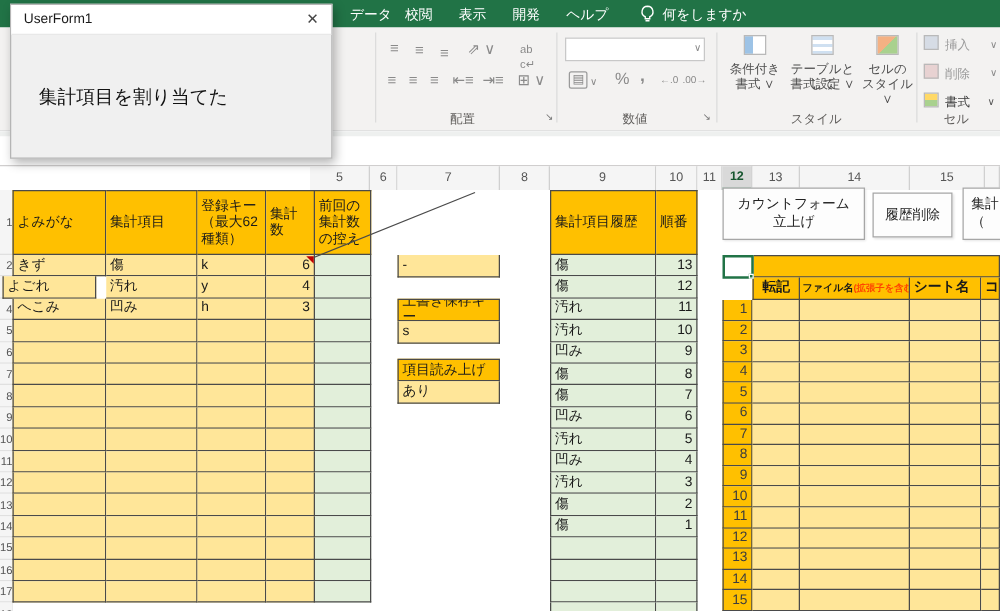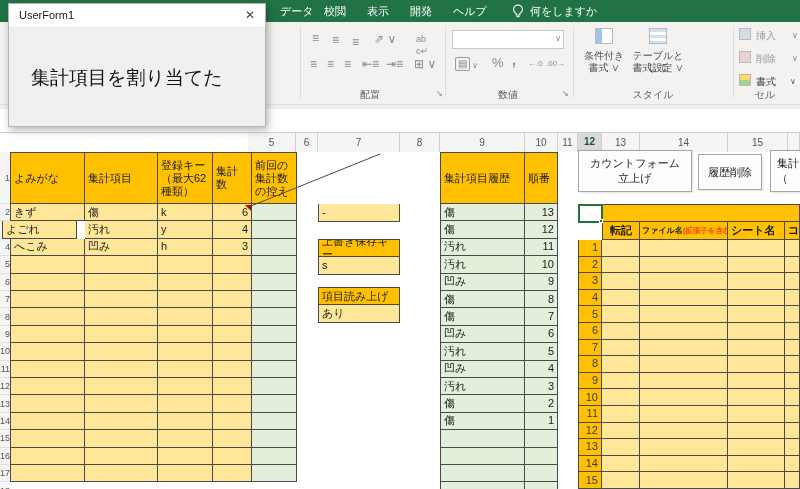--- a/index.html
+++ b/index.html
@@ -96,20 +96,25 @@
 
   <div class="stybtn" style="left:580px;width:48px">
     <div class="styicon" style="left:15px;top:0;background:linear-gradient(90deg,#9dc3e6 40%,#fff 40%)"></div>
     <div class="abs" style="top:22px;width:48px">条件付き</div>
     <div class="abs" style="top:34px;width:48px">書式 ∨</div>
   </div>
   <div class="stybtn" style="left:630px;width:56px">
     <div class="styicon" style="left:19px;top:0;background:repeating-linear-gradient(#cfe0f1 0 3px,#fff 3px 6px)"></div>
     <div class="abs" style="top:22px;width:56px">テーブルとして</div>
     <div class="abs" style="top:34px;width:56px">書式設定 ∨</div>
+  </div>
+  <div class="stybtn" style="left:688px;width:44px">
+    <div class="styicon" style="left:13px;top:0;background:linear-gradient(135deg,#f4b183 50%,#a9d18e 50%)"></div>
+    <div class="abs" style="top:22px;width:44px">セルの</div>
+    <div class="abs" style="top:34px;width:44px">スタイル ∨</div>
   </div>
   <div class="grouplabel" style="left:623px;width:60px">スタイル</div>
 
   <div class="styicon" style="left:739px;top:28px;width:12px;height:12px;background:#d6dce5"></div>
   <span class="abs" style="left:756px;top:29px;font-size:10px;color:#9a9a9a">挿入</span>
   <span class="icsm" style="left:792px;top:31px">∨</span>
   <div class="styicon" style="left:739px;top:51px;width:12px;height:12px;background:#e8d2d2"></div>
   <span class="abs" style="left:756px;top:52px;font-size:10px;color:#9a9a9a">削除</span>
   <span class="icsm" style="left:792px;top:54px">∨</span>
   <div class="styicon" style="left:739px;top:74px;width:12px;height:12px;background:linear-gradient(#ffd966 50%,#a9d18e 50%)"></div>
@@ -391,17 +396,17 @@
     <line x1="11" y1="58" x2="140" y2="6" stroke="#4a4a4a" stroke-width="1"></line>
   </svg>
 
 
   <div class="abs" style="left:8px;top:3px;width:258px;height:124px;background:#f0f0f0;border:1px solid #b5b5b5;
               box-shadow:2px 3px 8px rgba(0,0,0,.3);z-index:10;">
     <div class="abs" style="left:0;top:0;width:100%;height:24px;background:#fff;border-bottom:1px solid #e8e8e8;">
       <span class="abs" style="left:10px;top:5px;font-size:11px;color:#1a1a1a">UserForm1</span>
       <span class="abs" style="right:10px;top:4px;font-size:12px;color:#444">✕</span>
     </div>
-    <div class="abs" style="left:22px;top:62px;font-size:19px;color:#111;line-height:23px;">
+    <div class="abs" style="left:22px;top:62px;font-size:15px;color:#111;line-height:23px;">
       <div>集計項目を割り当てた</div>
     </div>
   </div>
 </div>
 
 </body></html>

